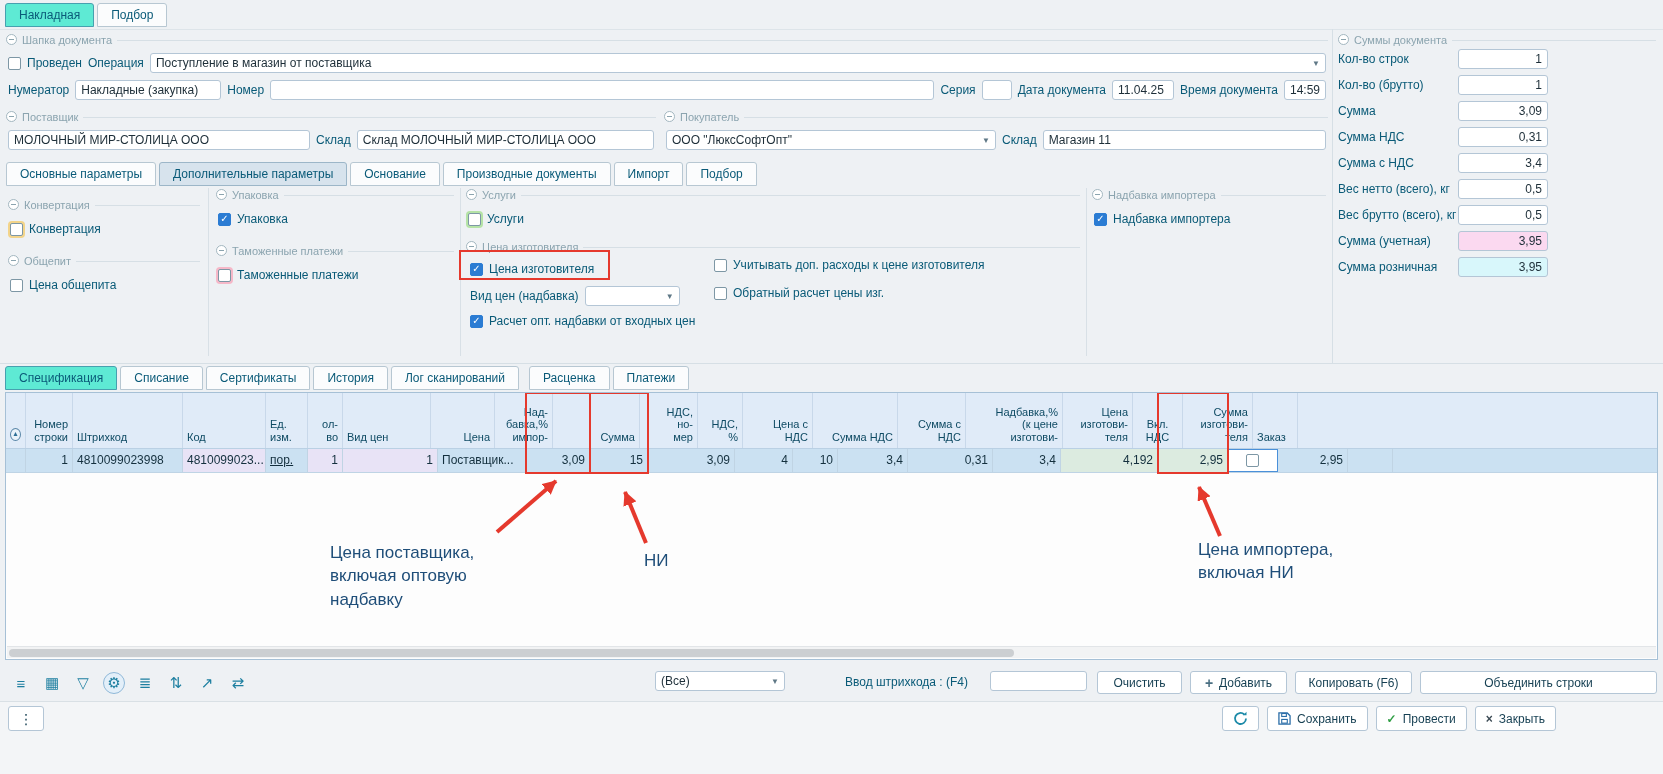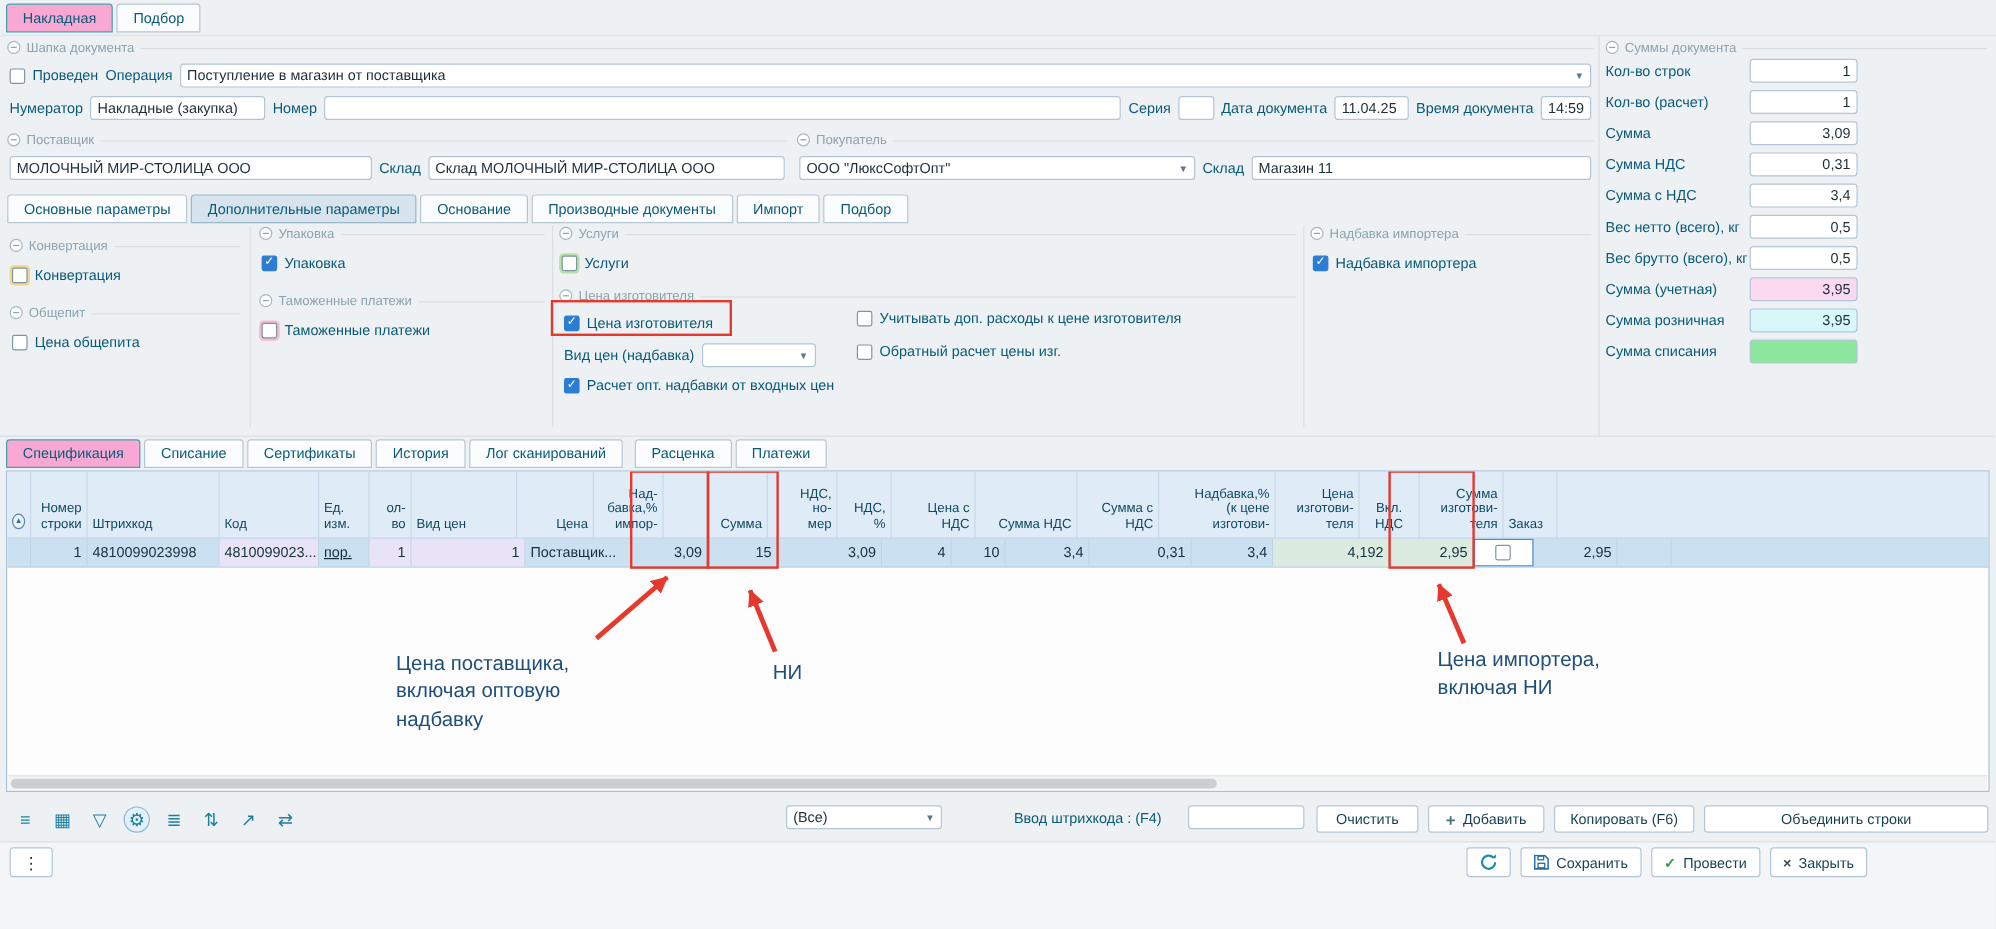--- a/index.html
+++ b/index.html
@@ -20,21 +20,21 @@
 .cb.checked::after{content:"✓"}
 .cb.tint-yellow{box-shadow:0 0 0 2px #f3d48a}
 .cb.tint-pink{box-shadow:0 0 0 2px #f6b8c8}
 .cb.tint-green{box-shadow:0 0 0 2px #b5e3a6}
 .cbrow{display:flex;align-items:center;gap:6px;white-space:nowrap}
 .fld{height:20px;background:#fff;border:1px solid #b4c6d6;border-radius:3px;display:flex;align-items:center;padding:0 5px;font-size:12px;color:#1d2e38;white-space:nowrap;overflow:hidden}
 .fld .ddc{margin-left:auto;color:#5f7886;font-size:8px;padding-left:4px}
 .frow{display:flex;align-items:center;gap:6px;position:absolute;left:2px;right:2px}
 .tabs{display:flex;gap:3px;align-items:flex-end}
 .tab{padding:4px 13px;border:1px solid #b7c7d2;background:#fbfcfd;color:#0a5a78;border-radius:3px 3px 0 0;white-space:nowrap}
-.tab.active{background:#f9a8d4;border-color:#47a0af}
+.tab.active{background:#5eead4;border-color:#47a0af}
 .tab.pressed{background:#d7e3ed;border-color:#9cb6c8}
 .tab.gap{margin-left:7px}
 .btn{height:24px;background:#fff;border:1px solid #b4c6d6;border-radius:3px;display:inline-flex;align-items:center;justify-content:center;gap:6px;color:#153f52;padding:0 10px;white-space:nowrap}
 
 
 #top-tabs{position:absolute;left:5px;top:3px}
 #hline-top{position:absolute;left:0;top:29px;width:1663px;border-top:1px solid #dde4e9}
 #doc-header{position:absolute;left:6px;top:33px;width:1322px;height:74px}
 #row-operation{top:20px}
 #row-numerator{top:47px}
@@ -208,21 +208,21 @@
       <span class="gtext">Суммы документа</span>
       <span class="gline"></span>
     </div>
     <div class="sum-row">
       <span class="lbl">Кол-во строк</span>
       <div class="sumfld">
           <span>1</span>
         </div>
     </div>
     <div class="sum-row">
-      <span class="lbl">Кол-во (расчет)</span>
+      <span class="lbl">Кол-во (брутто)</span>
       <div class="sumfld">
           <span>1</span>
         </div>
     </div>
     <div class="sum-row">
       <span class="lbl">Сумма</span>
       <div class="sumfld">
           <span>3,09</span>
         </div>
     </div>
@@ -253,26 +253,20 @@
     <div class="sum-row">
       <span class="lbl">Сумма (учетная)</span>
       <div class="sumfld" style="background: rgb(251, 217, 240);">
           <span>3,95</span>
         </div>
     </div>
     <div class="sum-row">
       <span class="lbl">Сумма розничная</span>
       <div class="sumfld" style="background: rgb(216, 247, 251);">
           <span>3,95</span>
-        </div>
-    </div>
-    <div class="sum-row">
-      <span class="lbl">Сумма списания</span>
-      <div class="sumfld" style="background: rgb(139, 231, 156);">
-          <span></span>
         </div>
     </div>
   </div>
 
   <div id="param-tabs" class="tabs">
     <div class="tab">Основные параметры</div>
     <div class="tab pressed">Дополнительные параметры</div>
     <div class="tab">Основание</div>
     <div class="tab">Производные документы</div>
     <div class="tab">Импорт</div>

